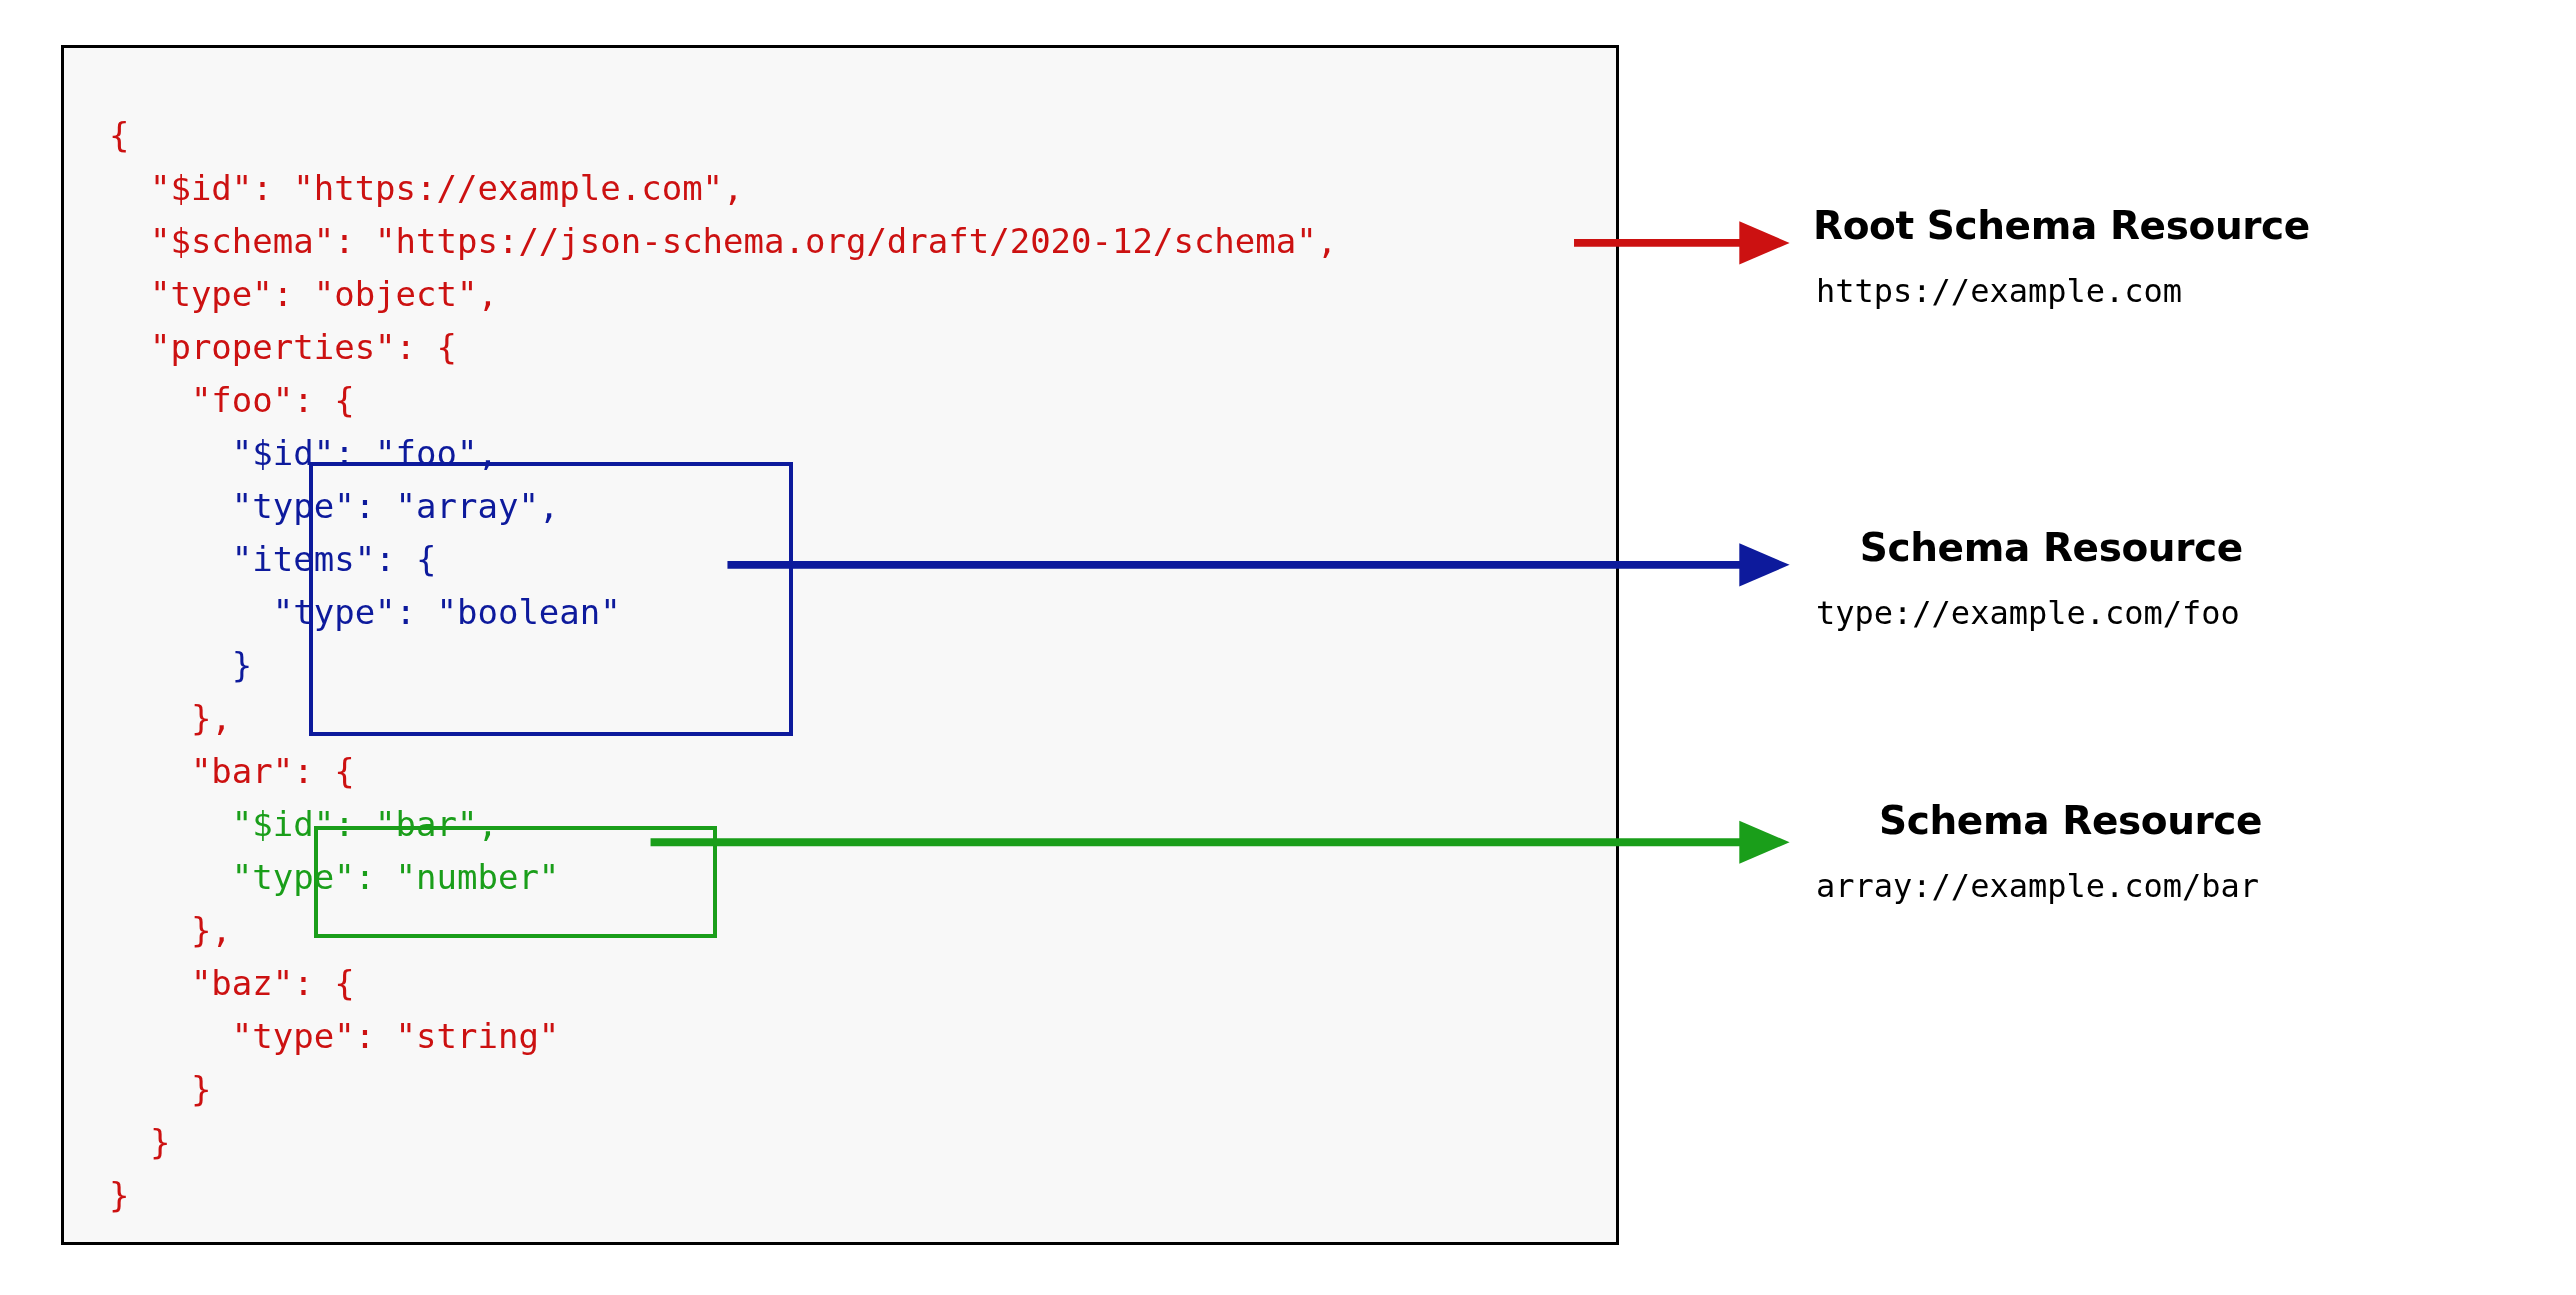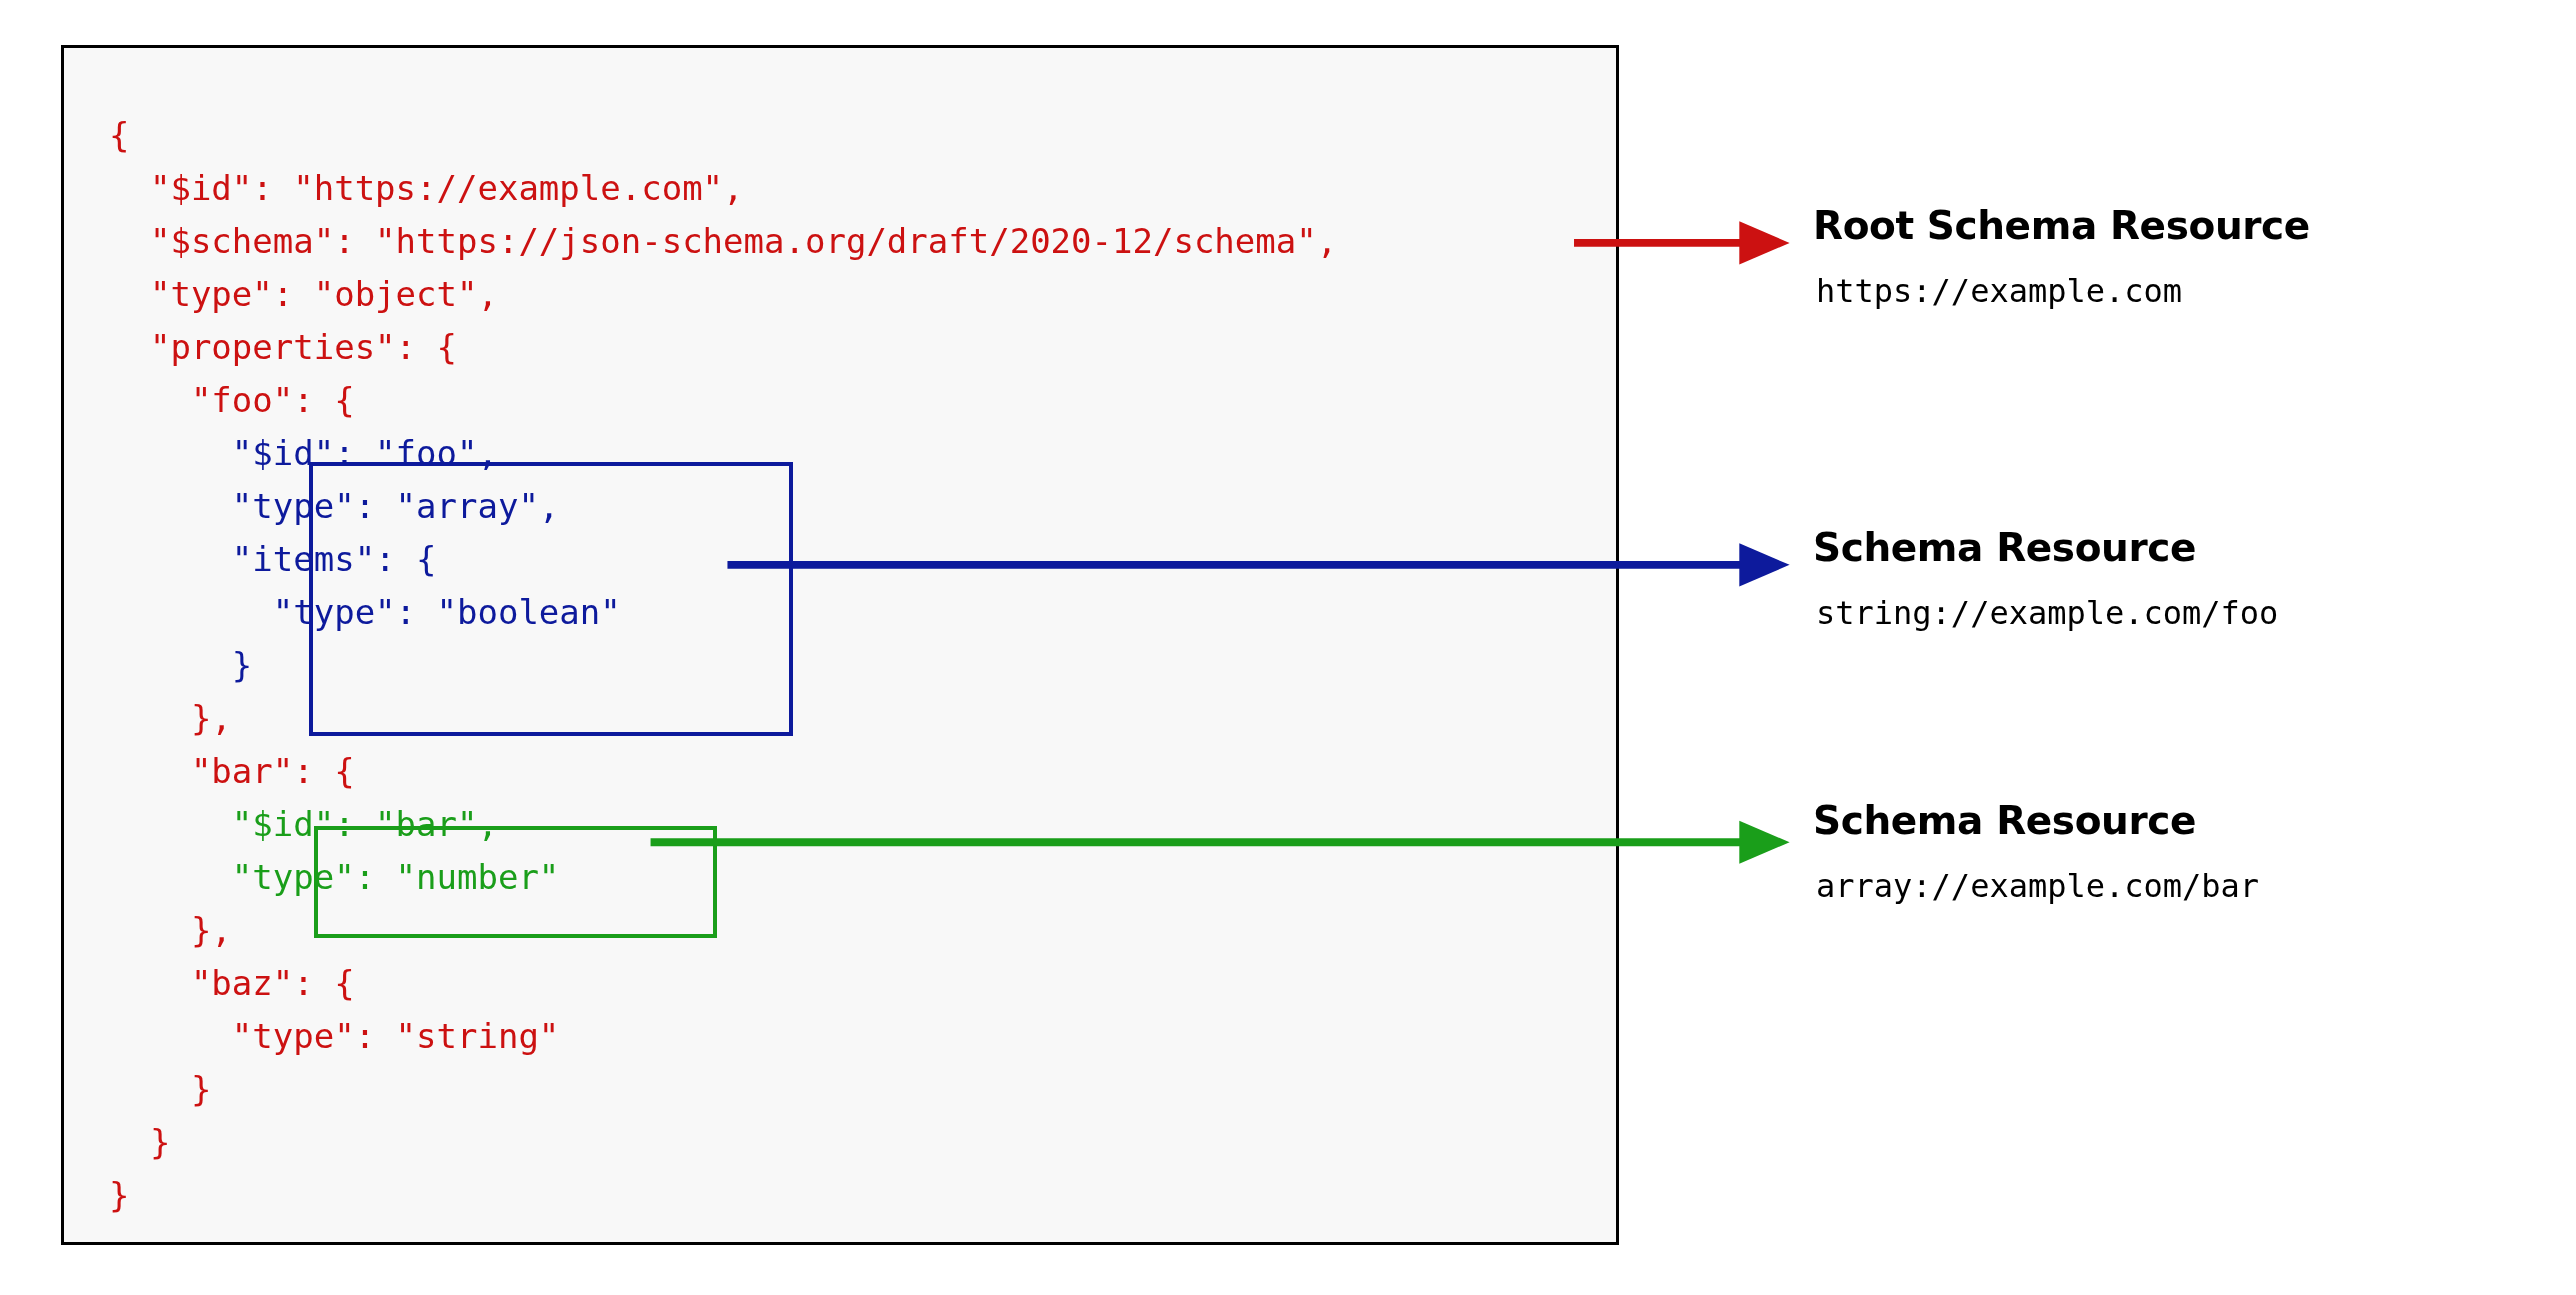--- a/index.html
+++ b/index.html
@@ -88,20 +88,21 @@
   #annotation-bar    { top: 798px; }
 
   .annotation-title {
     font-family: "DejaVu Sans", "Liberation Sans", sans-serif;
     font-size: 39px;
     font-weight: bold;
     color: #000000;
     letter-spacing: -0.4px;
     white-space: nowrap;
     margin: 0;
+    text-align: right;
   }
   .annotation-uri {
     font-family: "DejaVu Sans Mono", "Liberation Mono", monospace;
     font-size: 32px;
     color: #000000;
     white-space: nowrap;
     margin: 3px;
     margin-top: 24.4px;
   }
 </style>
@@ -156,20 +157,20 @@
 
 </svg>
 
 <div class="annotation" id="annotation-root">
   <p class="annotation-title">Root Schema Resource</p>
   <p class="annotation-uri">https://example.com</p>
 </div>
 
 <div class="annotation" id="annotation-foo">
   <p class="annotation-title">Schema Resource</p>
-  <p class="annotation-uri">string://example.com/foo</p>
+  <p class="annotation-uri">type://example.com/foo</p>
 </div>
 
 <div class="annotation" id="annotation-bar">
   <p class="annotation-title">Schema Resource</p>
   <p class="annotation-uri">array://example.com/bar</p>
 </div>
 
 
 </body></html>

